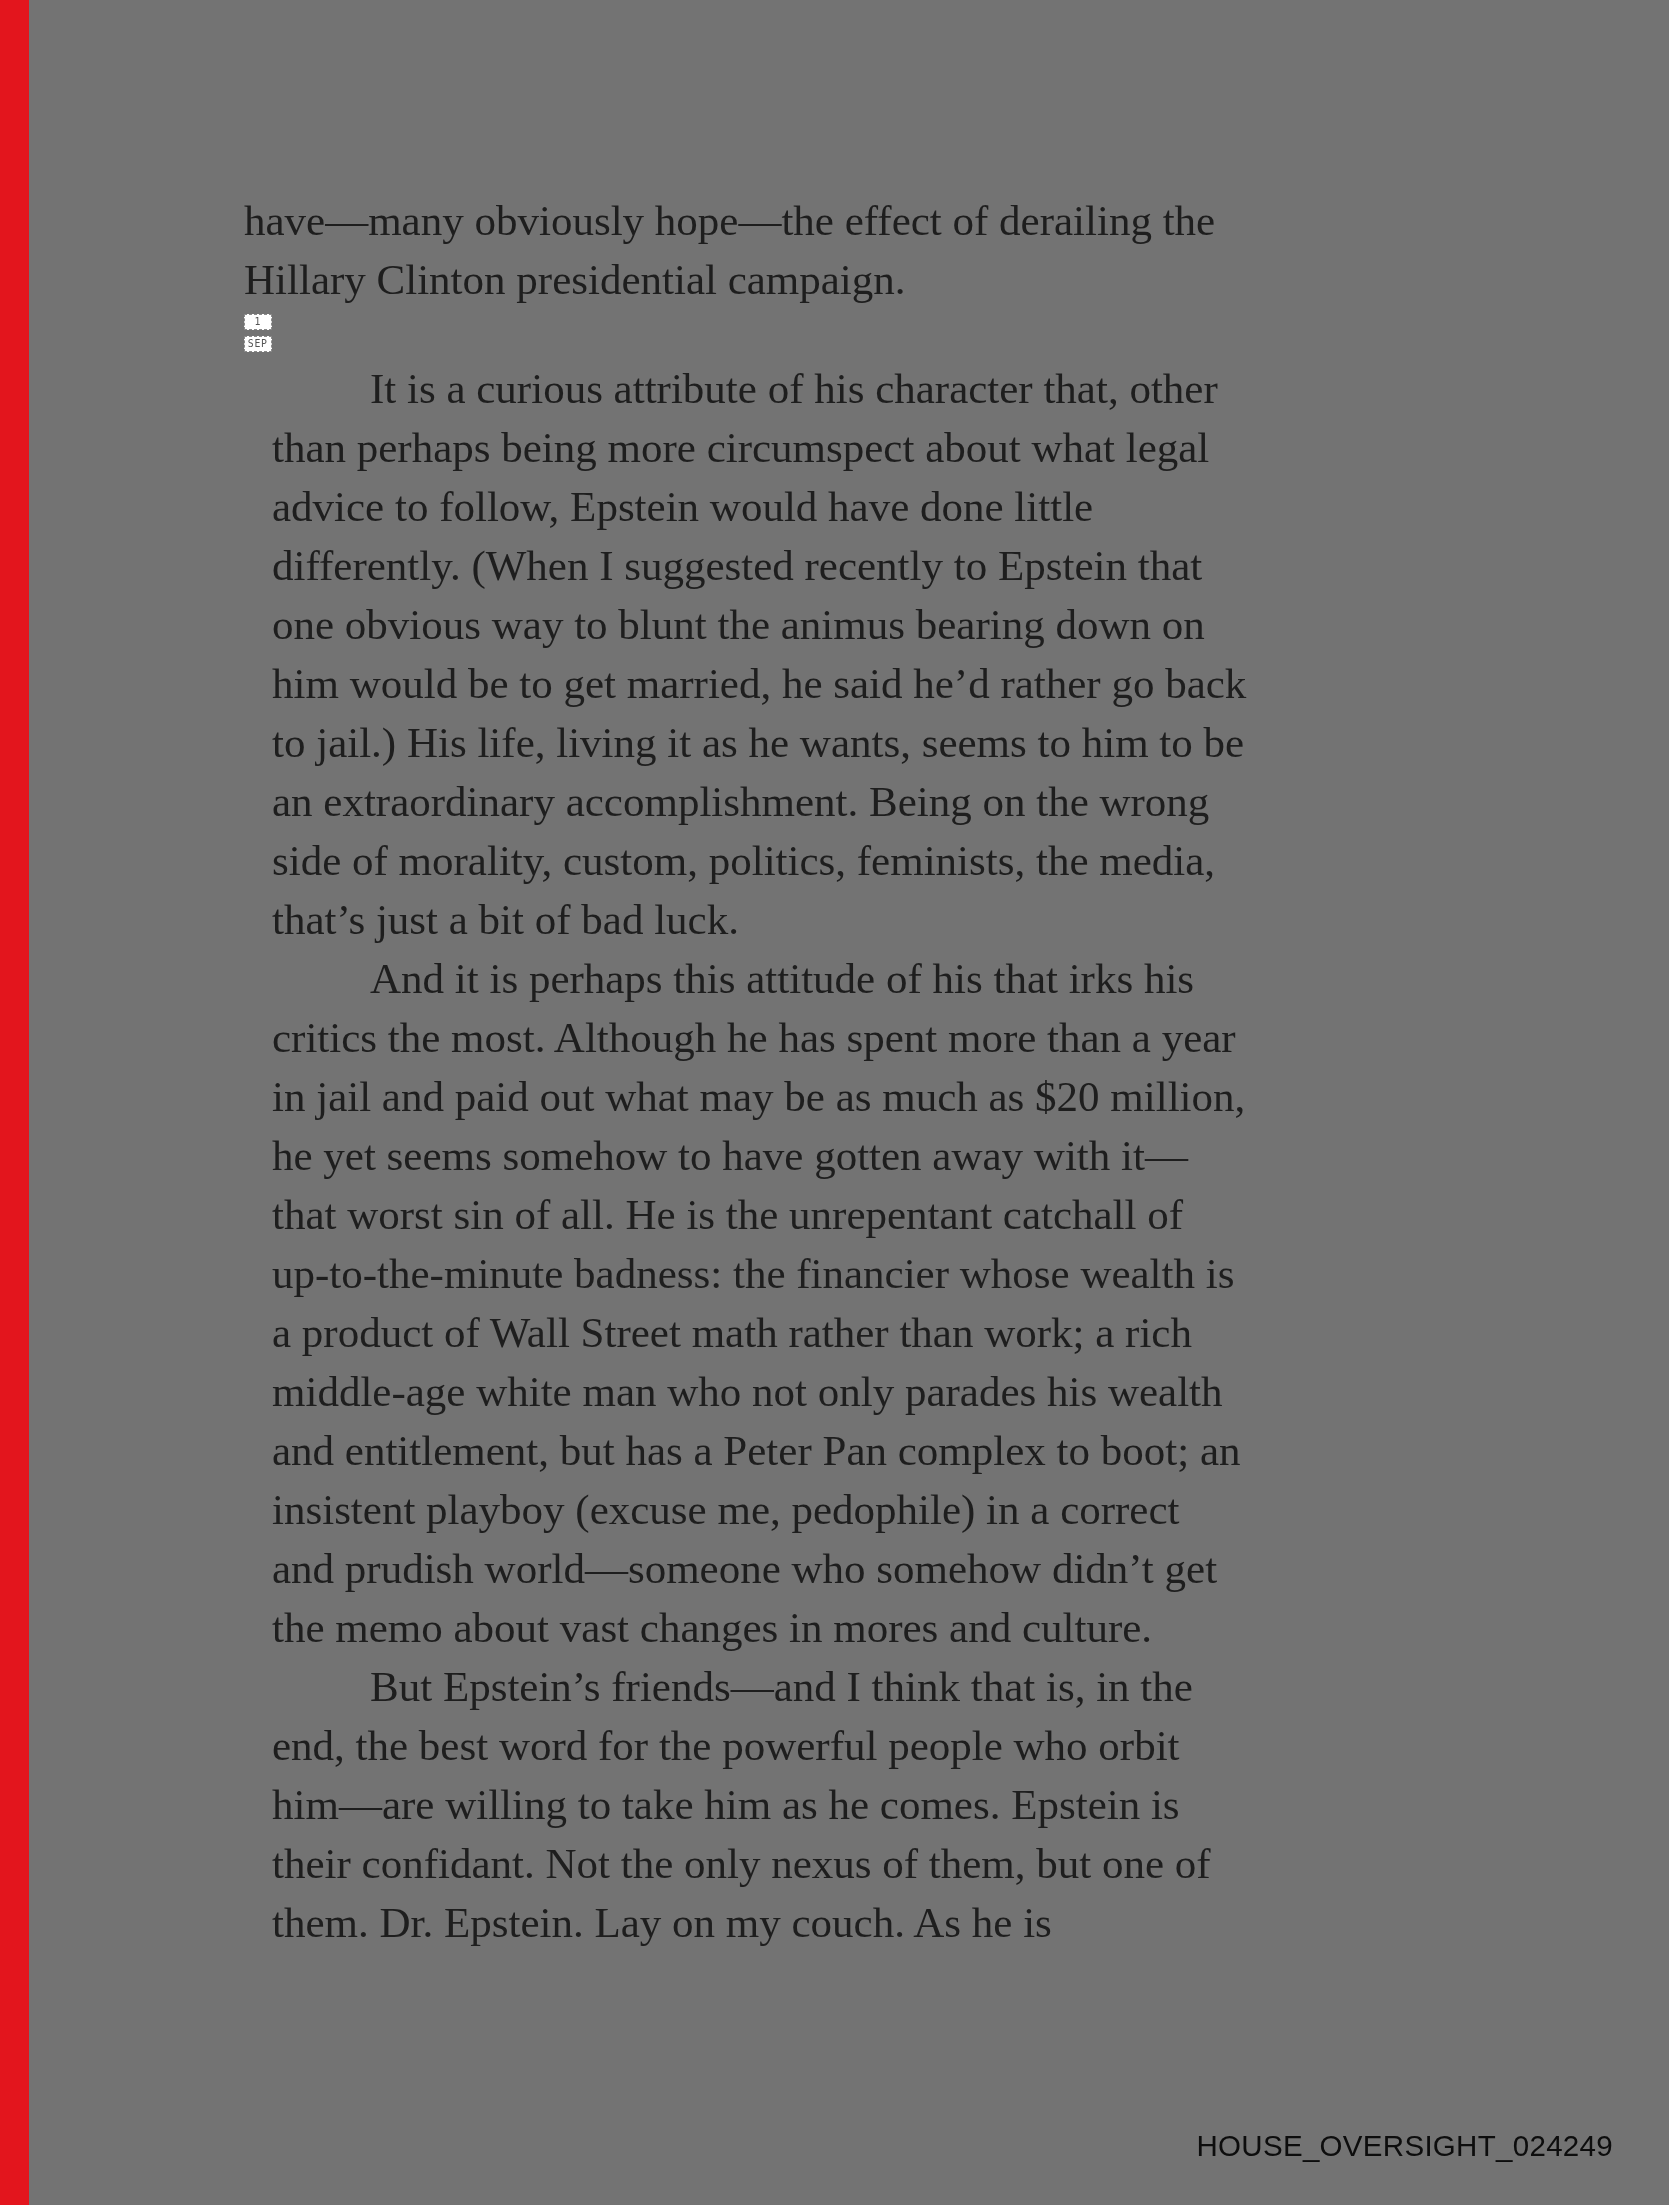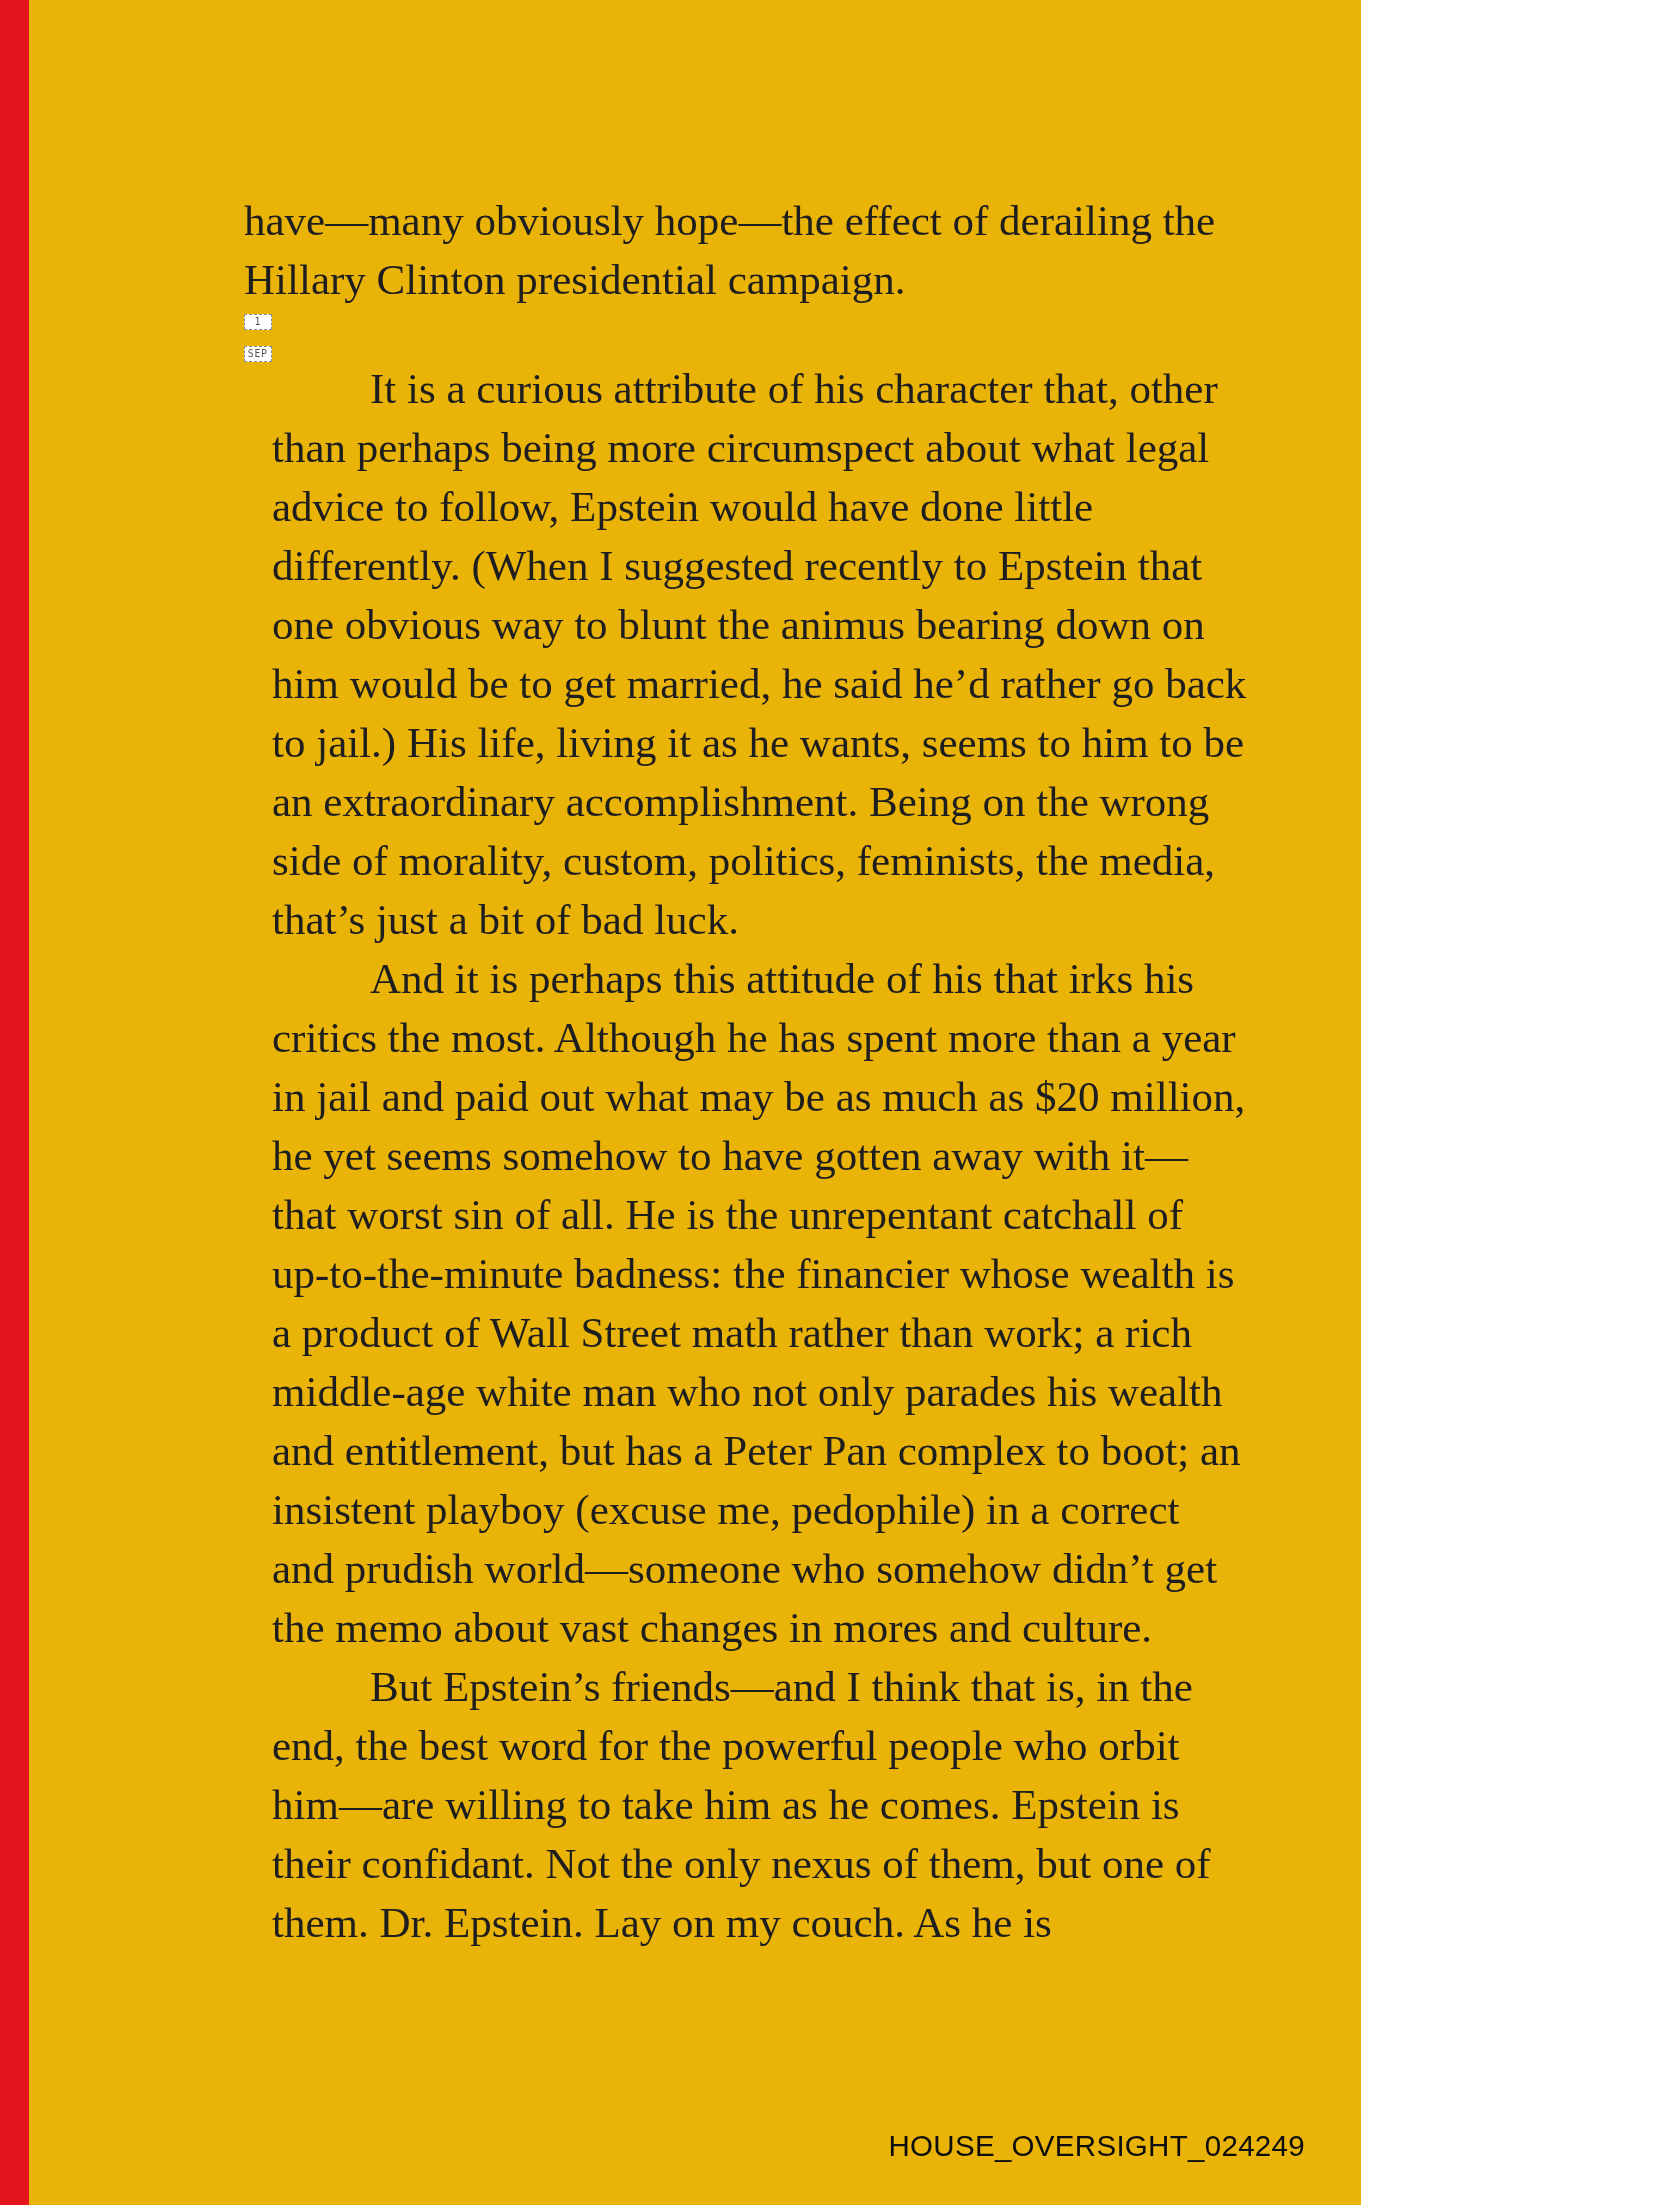--- a/index.html
+++ b/index.html
@@ -2,23 +2,23 @@
 <html style="font-size:10.5px"><head>
 <meta charset="utf-8">
 <style>
   html, body {
     margin: 0;
     padding: 0;
     background: #ffffff;
   }
   .page {
     position: relative;
-    width: 1361px;
+    width: 1669px;
     height: 2205px;
-    background: #eab308;
+    background: #737373;
     overflow: hidden;
     font-family: "Liberation Serif", serif;
   }
   .edge-bar {
     position: absolute;
     left: 0;
     top: 0;
     width: 29px;
     height: 100%;
     background: #e3151d;
@@ -53,21 +53,21 @@
     box-sizing: border-box;
     font-family: "DejaVu Sans Mono", monospace;
     font-size: 9.8px;
     line-height: 14.4px;
     text-align: center;
     color: #555555;
     letter-spacing: 0.7px;
     background: #ffffff;
   }
   .control-marker .cbox + .cbox {
-    margin-top: 16px;
+    margin-top: 6px;
   }
   .footer-label {
     position: absolute;
     right: 56px;
     bottom: 42px;
     font-family: "Liberation Sans", sans-serif;
     font-size: 29.5px;
     color: #0d0d0d;
     letter-spacing: 0.3px;
   }

